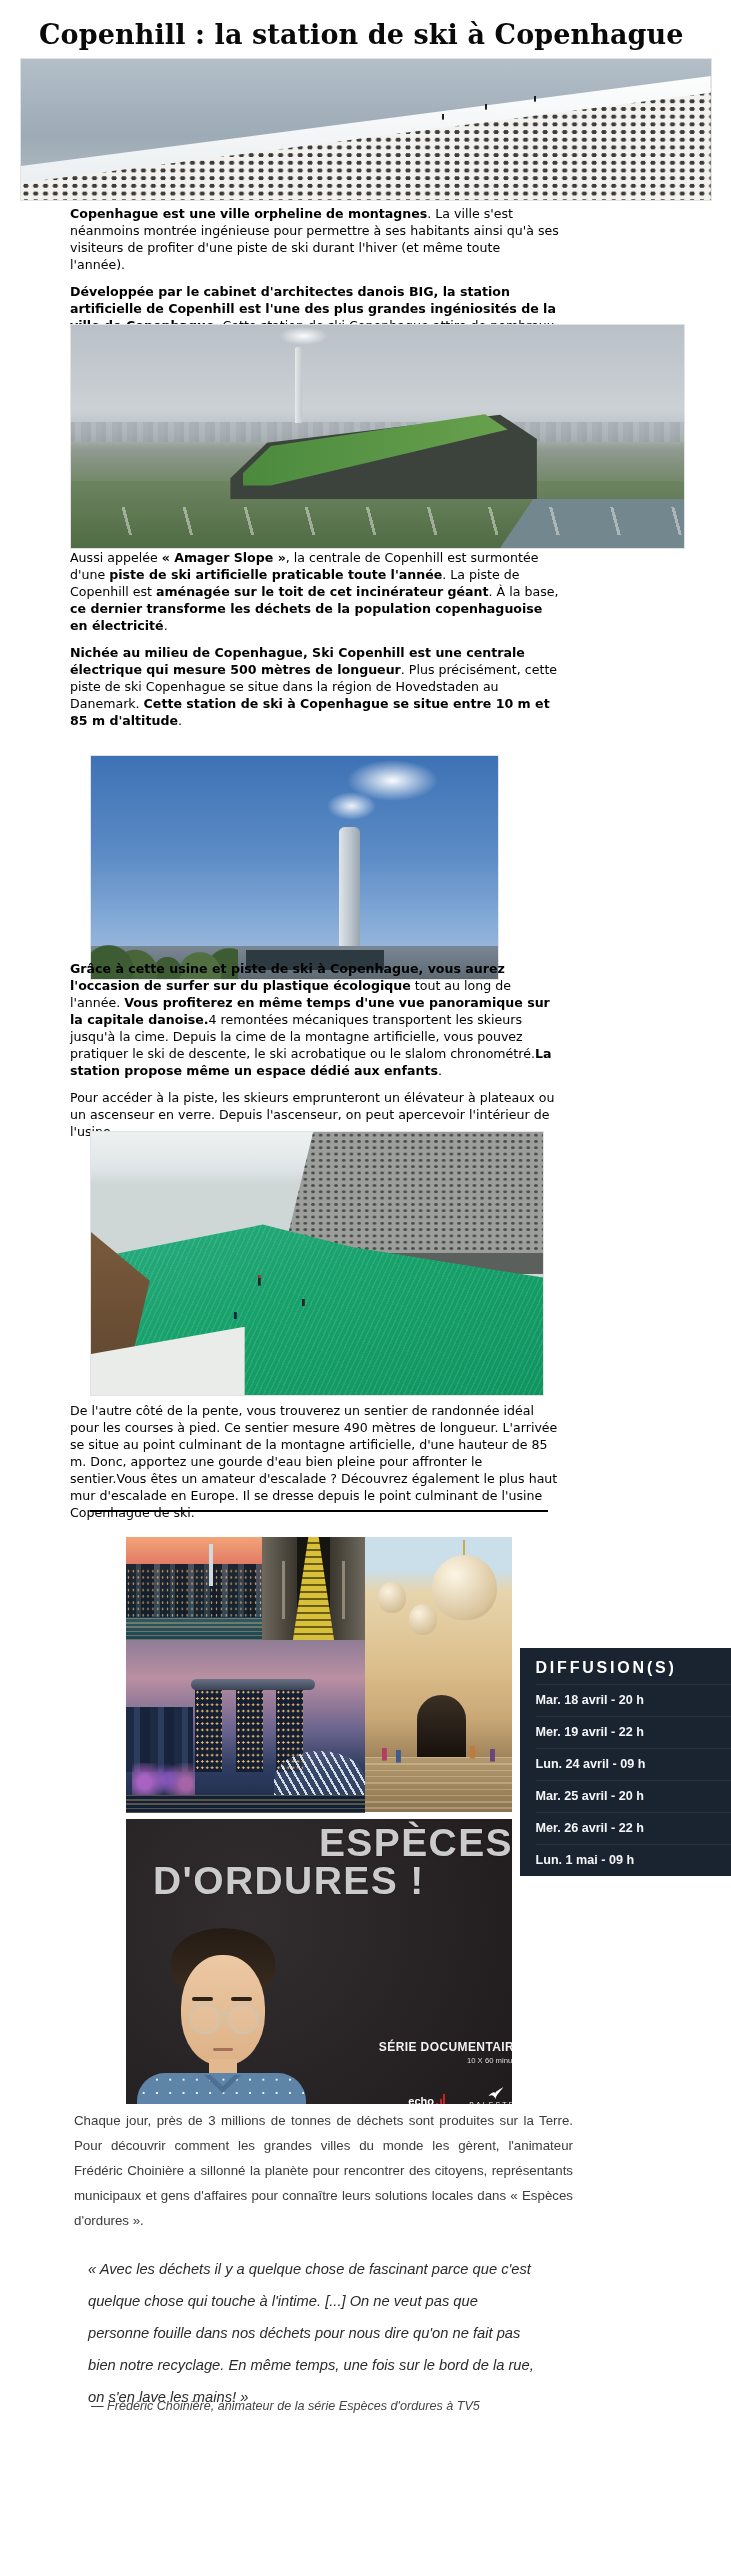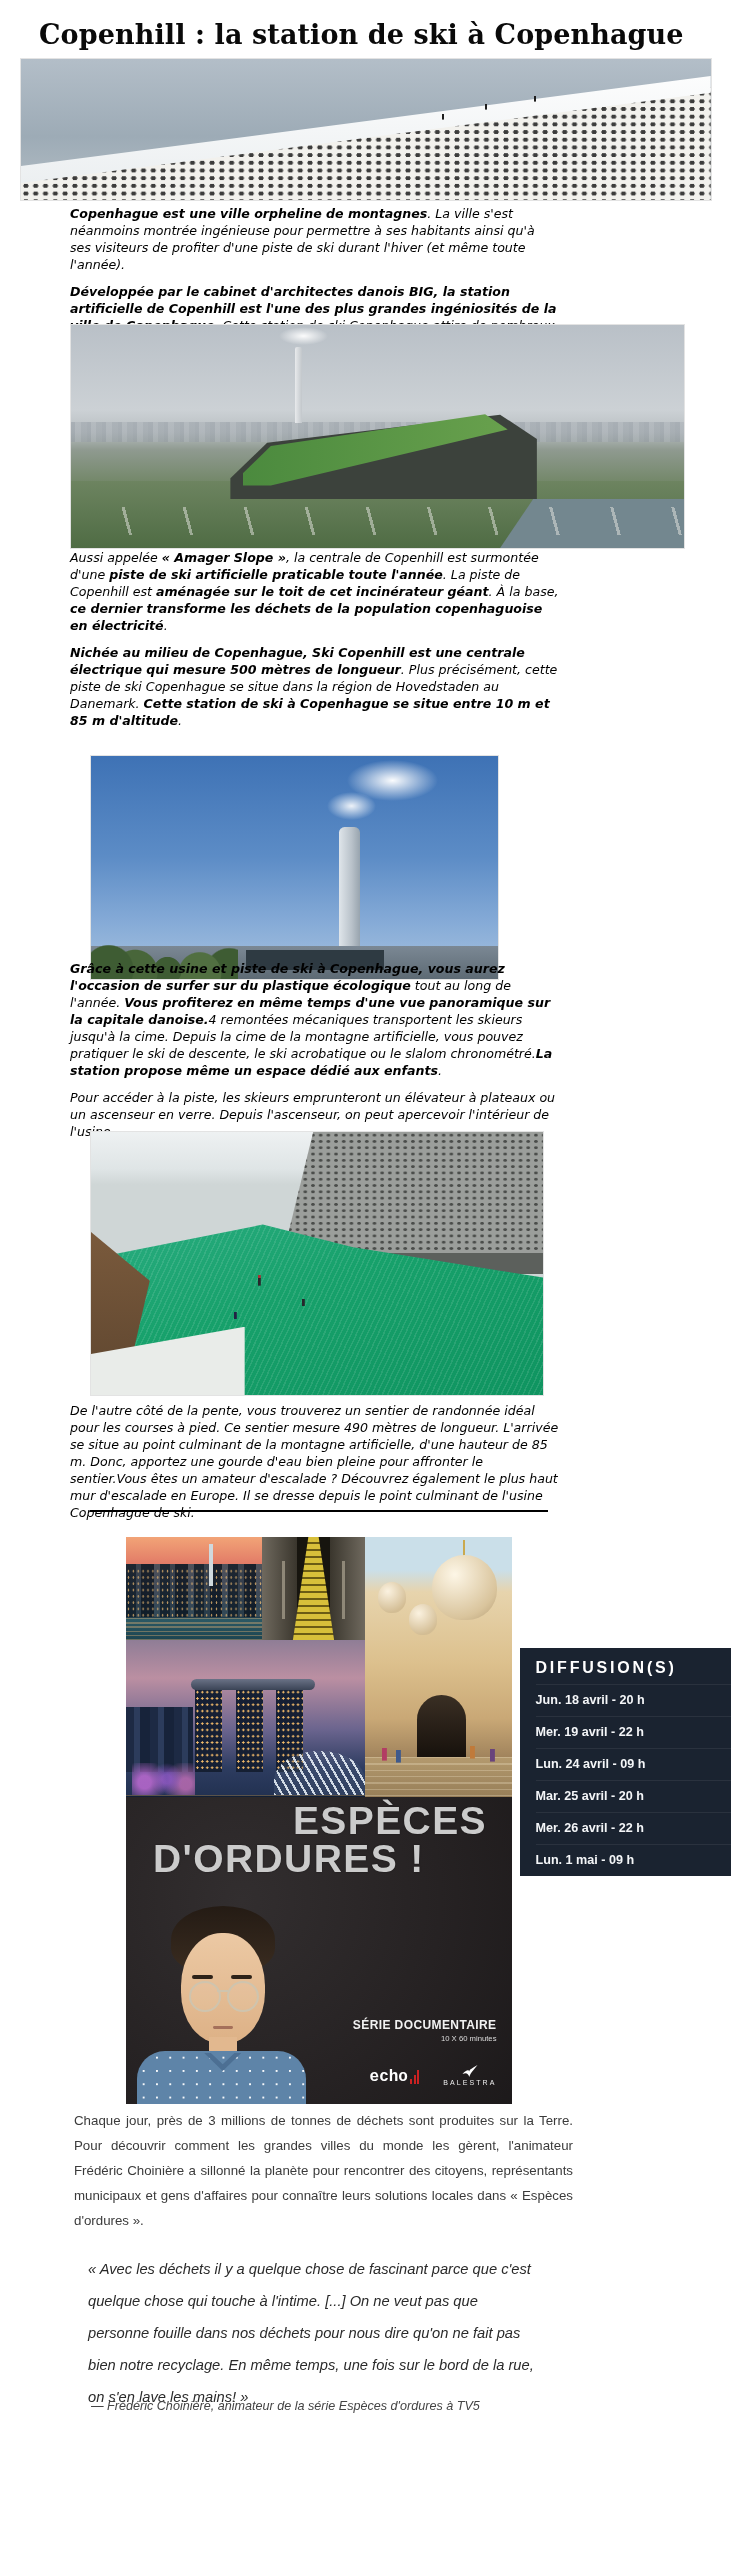--- a/index.html
+++ b/index.html
@@ -5,21 +5,21 @@
   html,body{margin:0;padding:0;background:#ffffff;}
   body{font-family:"DejaVu Sans",sans-serif;color:#000;}
   #canvas{position:relative;width:731px;height:2576px;background:#fff;overflow:hidden;}
 
   
   .page-title{position:absolute;left:39px;top:1.4px;font-family:"DejaVu Serif",serif;
     font-weight:700;font-size:27px;letter-spacing:0.1px;color:#0a0a0a;white-space:nowrap;}
 
   
   .col{position:absolute;left:70px;width:489px;}
-  .col p{margin:0 0 9.8px 0;font-size:12.6px;line-height:17px;color:#000;font-style:italic;}
+  .col p{margin:0 0 9.8px 0;font-size:12.6px;line-height:17px;color:#000;}
   .col p strong{font-weight:700;}
 
   .narrow-col{position:absolute;left:74px;width:499px;}
   .narrow-col p{margin:0;font-family:"Liberation Sans",sans-serif;font-size:13.3px;line-height:25px;
     color:#3b3b3b;text-align:justify;}
 
   .quote-block{position:absolute;left:88px;width:449px;font-family:"Liberation Sans",sans-serif;
     font-style:italic;font-size:14.7px;line-height:32px;color:#2a2a2a;}
   .quote-attrib{position:absolute;left:91px;width:492px;font-family:"Liberation Sans",sans-serif;
     font-style:italic;font-size:12.6px;color:#444;}
@@ -180,35 +180,35 @@
     border-radius:100% 100% 0 0/130% 130% 0 0;
     background:repeating-linear-gradient(60deg,rgba(240,248,255,.85) 0 2.1px,rgba(90,110,140,.25) 2.1px 7px);}
   #tile-marina .glow{position:absolute;left:5.6px;bottom:18px;width:63px;height:32px;
     background:radial-gradient(circle at 20% 60%,rgba(200,110,220,.8) 12%,transparent 42%),
                radial-gradient(circle at 55% 50%,rgba(150,90,210,.7) 12%,transparent 42%),
                radial-gradient(circle at 85% 65%,rgba(220,120,200,.7) 10%,transparent 40%);}
   #tile-marina .water{position:absolute;left:0;bottom:0;width:100%;height:18px;background:#122036;}
   #tile-marina .water:after{content:"";position:absolute;inset:0;
     background:repeating-linear-gradient(180deg,rgba(255,200,120,.3) 0 1.4px,transparent 1.4px 4.2px);}
 
-  #poster-dark{position:absolute;left:0;top:260px;width:386px;height:344px;
-    background:radial-gradient(circle at 30% 30%,#322e2f 0%,#262223 55%,#1b1819 100%);}
+  #poster-dark{position:absolute;left:0;top:282px;width:386px;height:344px;
+    background:radial-gradient(circle at 30% 30%,#322e2f 0%,#262223 55%,#1b1819 100%);padding-left:26px;}
   .poster-title{position:absolute;font-family:"Liberation Sans",sans-serif;font-weight:700;
     color:#cbcbcb;letter-spacing:1.4px;line-height:1;text-shadow:0 0 1.4px rgba(0,0,0,.6);}
   #poster-title1{right:25px;top:4.2px;font-size:39px;}
   #poster-title2{left:27px;top:42px;font-size:39px;}
   #poster-sub{position:absolute;left:163px;top:86px;width:211px;font-family:"Liberation Sans",sans-serif;
     font-weight:700;font-size:18px;line-height:21px;color:#8f8444;}
   #poster-series{position:absolute;right:15.5px;top:221px;font-family:"Liberation Sans",sans-serif;
     font-weight:700;font-size:12px;color:#f2f2f2;letter-spacing:0.4px;}
   #poster-eps{position:absolute;right:15.5px;top:237px;font-family:"Liberation Sans",sans-serif;
     font-size:7.7px;color:#dcdcdc;}
   #poster-logos{position:absolute;right:15.5px;top:267px;display:flex;align-items:flex-end;gap:24px;}
   .logo-echo{display:flex;align-items:center;gap:2.1px;}
-  .logo-echo .word{font-family:Liberation Mono, monospace;font-weight:700;font-size:16px;color:#fff;}
+  .logo-echo .word{font-family:Liberation Sans, sans-serif;font-weight:700;font-size:11px;color:#fff;}
   .logo-echo .bars{display:flex;gap:1.4px;align-items:flex-end;}
   .logo-echo .bars i{display:block;width:2.1px;background:#c22;}
   .logo-balestra{display:flex;flex-direction:column;align-items:center;gap:1.4px;}
   .logo-balestra .word{font-family:"Liberation Sans",sans-serif;font-size:7px;color:#eee;letter-spacing:2.1px;}
 
   
   #man{position:absolute;left:11.2px;bottom:0;width:169px;height:239px;}
   #man .hair{position:absolute;left:34px;top:4.2px;width:104px;height:67px;border-radius:54% 54% 40% 40%;
     background:linear-gradient(180deg,#241b14,#3a2c20);}
   #man .face{position:absolute;left:44px;top:31px;width:84px;height:110px;border-radius:48% 48% 46% 46%;
@@ -369,21 +369,21 @@
             <path d="M2 13 C7 7 11 7 11 10 C11 7 14 6 22 1 C16 9 13 11 11 17 C9.5 12 7 11 2 13 Z" fill="#ffffff"></path>
           </svg>
           <span class="word">BALESTRA</span>
         </div>
       </div>
     </div>
   </div>
 
   <div id="diffusion">
     <div class="dtitle">DIFFUSION(S)</div>
-    <div class="entry">Jun. 18 avril - 20 h</div>
+    <div class="entry">Mar. 18 avril - 20 h</div>
     <div class="entry">Mer. 19 avril - 22 h</div>
     <div class="entry">Lun. 24 avril - 09 h</div>
     <div class="entry">Mar. 25 avril - 20 h</div>
     <div class="entry">Mer. 26 avril - 22 h</div>
     <div class="entry">Lun. 1 mai - 09 h</div>
   </div>
 
   <div class="narrow-col" style="top:2108px">
     <p>Chaque jour, près de 3 millions de tonnes de déchets sont produites sur la Terre. Pour découvrir comment les grandes villes du monde les gèrent, l'animateur Frédéric Choinière a sillonné la planète pour rencontrer des citoyens, représentants municipaux et gens d'affaires pour connaître leurs solutions locales dans « Espèces d'ordures ».</p>
   </div>

